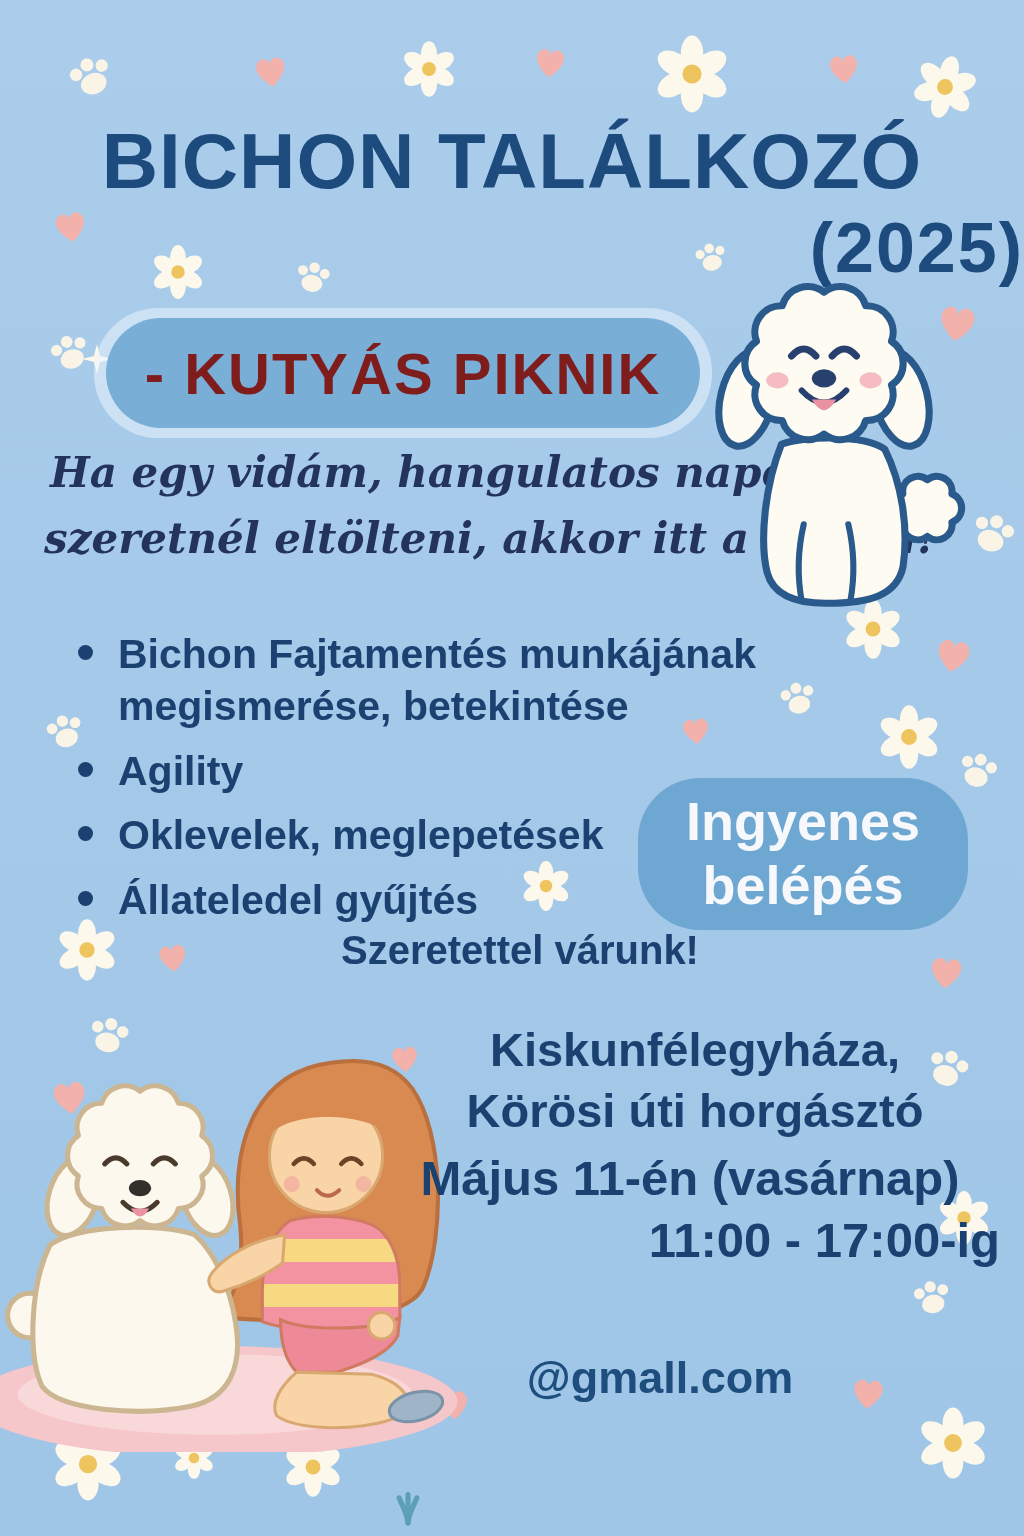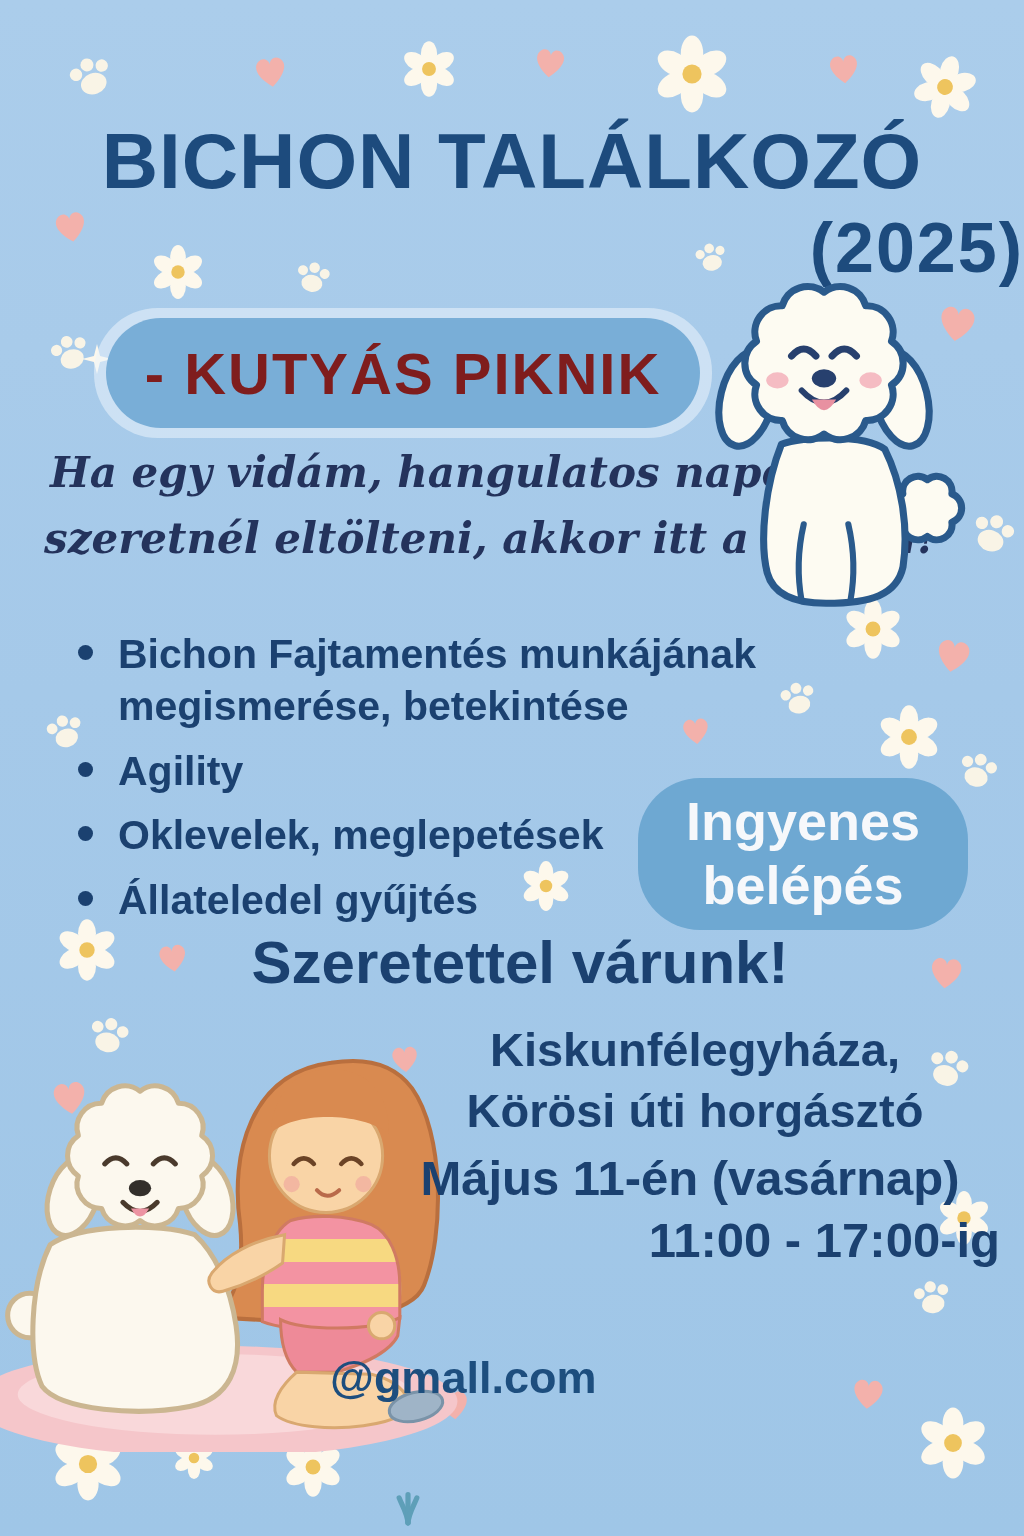--- a/index.html
+++ b/index.html
@@ -58,42 +58,42 @@
     left:638px;top:778px;width:330px;height:152px;border-radius:62px;
     background:#6ea8d2;display:flex;flex-direction:column;
     align-items:center;justify-content:center;z-index:3;
   }
   .badge span{
     font-size:54px;font-weight:bold;color:#f6f8fb;line-height:1.18;
   }
 
   .welcome{
     left:120px;top:928px;width:800px;text-align:center;
-    font-size:60px;font-weight:bold;color:#1b4170;z-index:3;
+    font-size:40px;font-weight:bold;color:#1b4170;z-index:3;
   }
   .loc{
     left:380px;width:630px;text-align:center;
     font-size:47px;font-weight:bold;color:#1b4170;z-index:3;
   }
   .loc-1{top:1022px;}
   .loc-2{top:1083px;}
   .date-line{
     left:360px;top:1150px;width:660px;text-align:center;
     font-size:49px;font-weight:bold;color:#1b4170;z-index:3;
   }
   .time-line{
     left:340px;top:1212px;width:660px;text-align:right;
     font-size:49px;font-weight:bold;color:#1b4170;z-index:3;
   }
   .email-1{
     left:330px;top:1296px;width:660px;text-align:center;
     font-size:45px;font-weight:bold;color:#1d4e7e;z-index:3;
   }
   .email-2{
-    left:330px;top:1352px;width:660px;text-align:left;
+    left:330px;top:1352px;width:660px;text-align:center;
     font-size:45px;font-weight:bold;color:#1d4e7e;z-index:3;
   }
   .dog-illus{left:672px;top:246px;width:304px;height:366px;z-index:2;}
   .girl-illus{left:-15px;top:982px;width:490px;height:470px;z-index:2;}
   .dog-illus svg,.girl-illus svg{width:100%;height:100%;display:block;}
 </style>
 </head>
 <body>
 
 <div class="poster">

